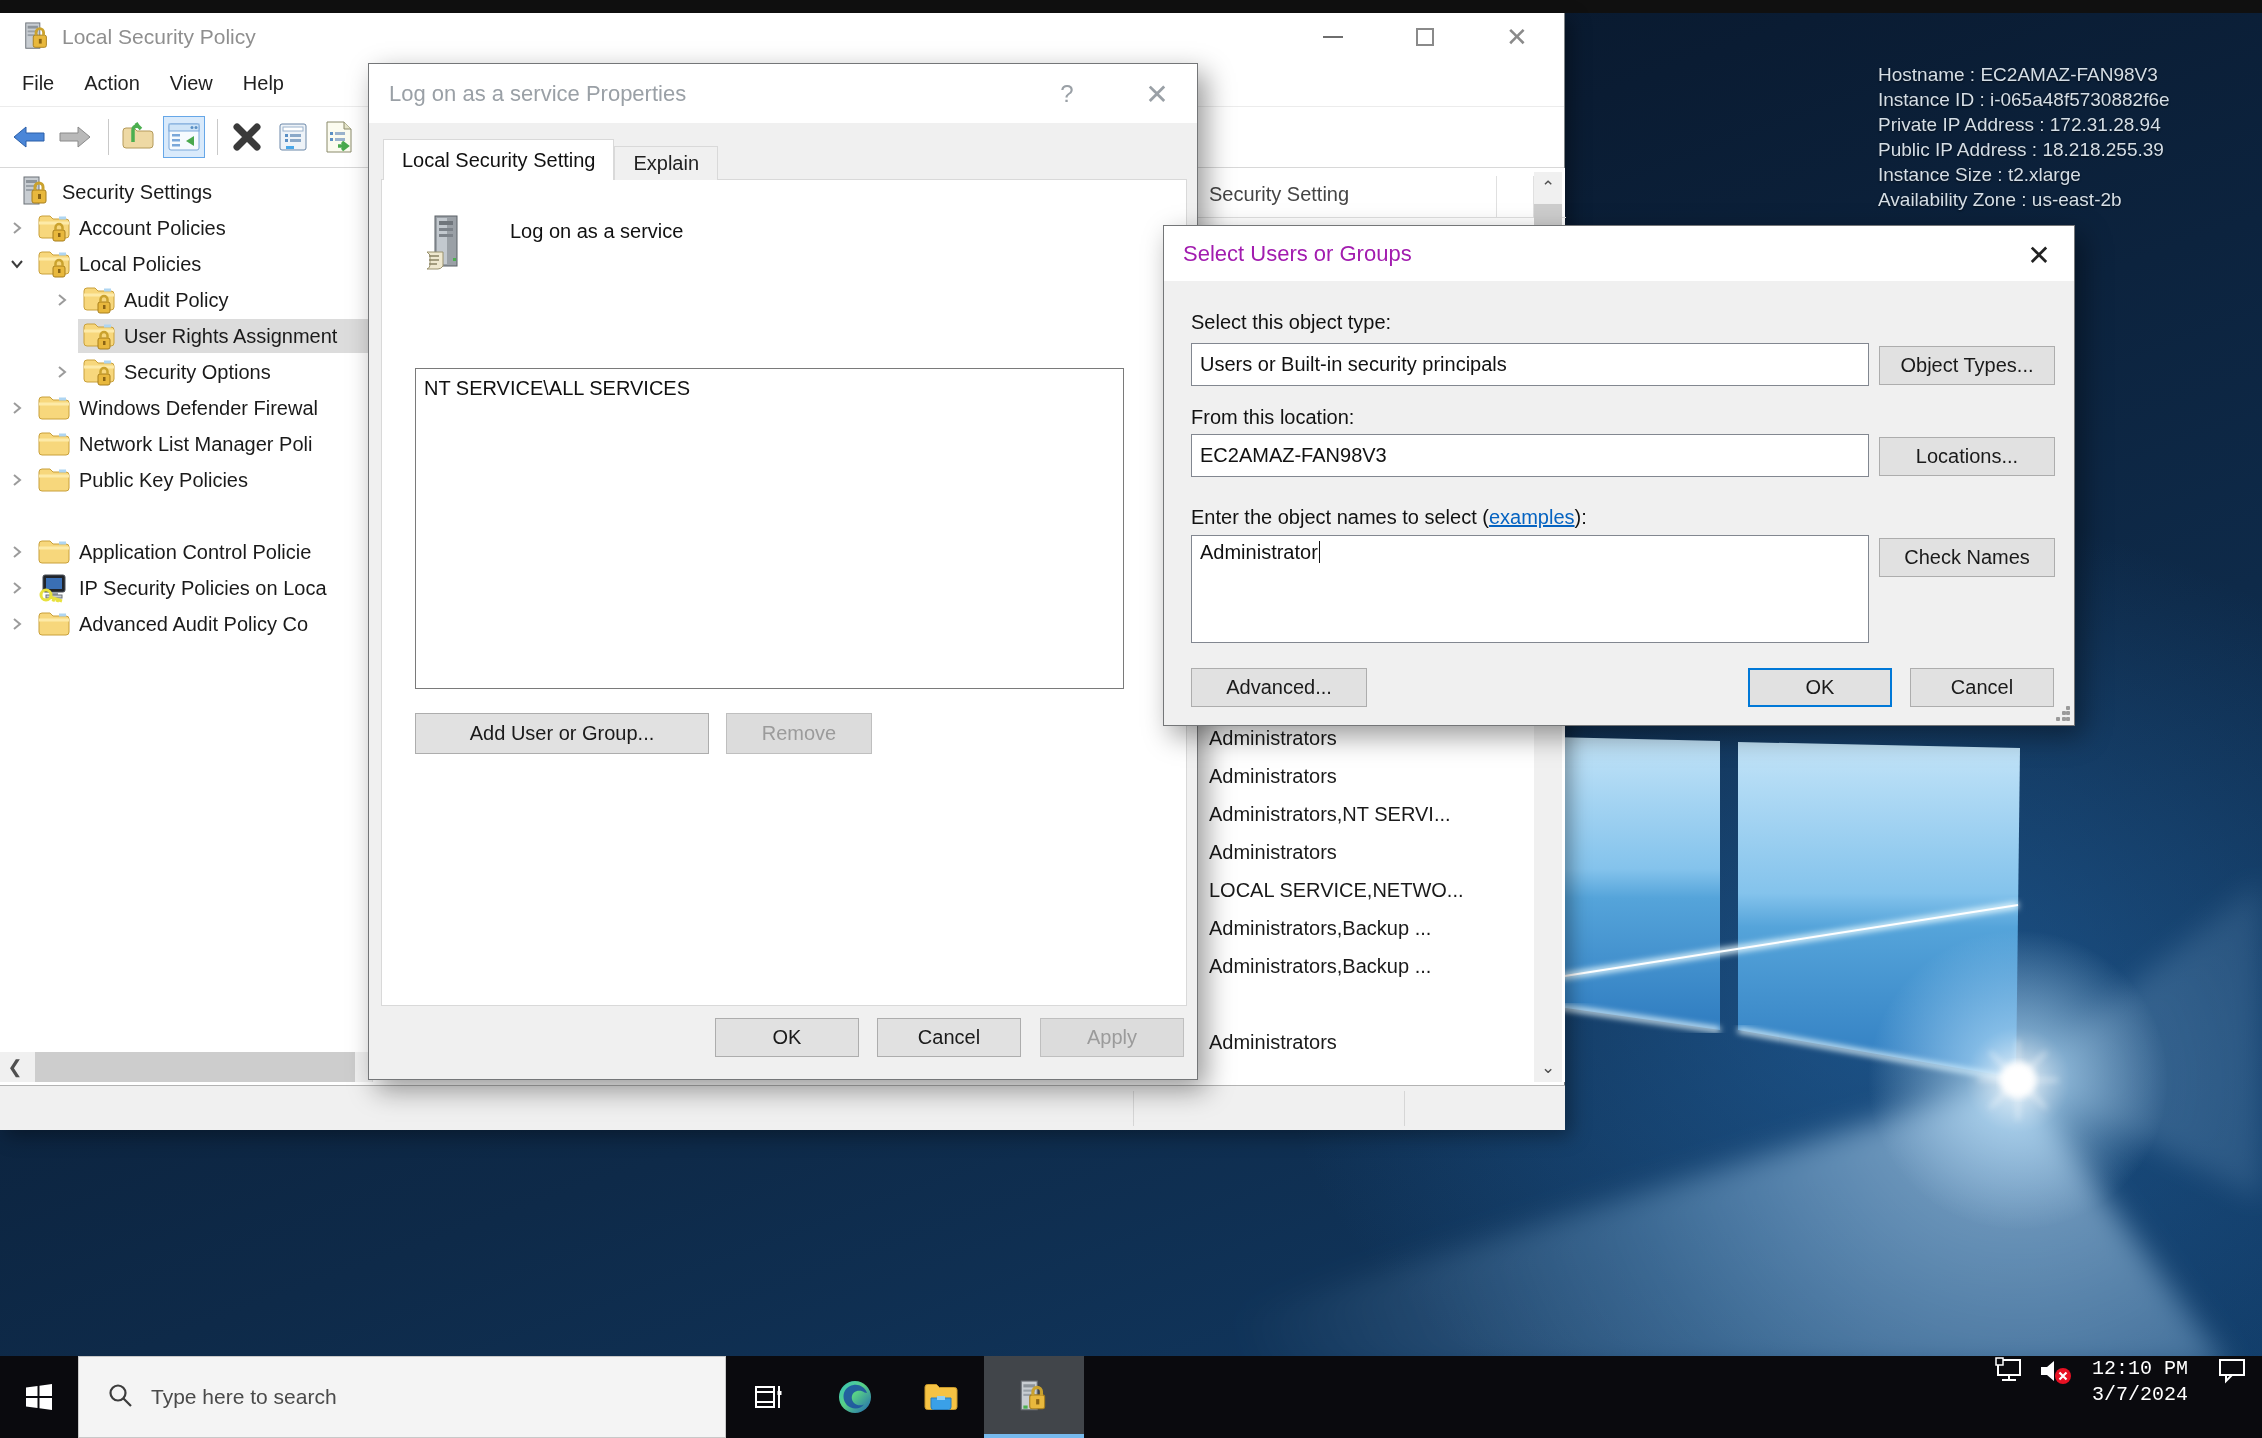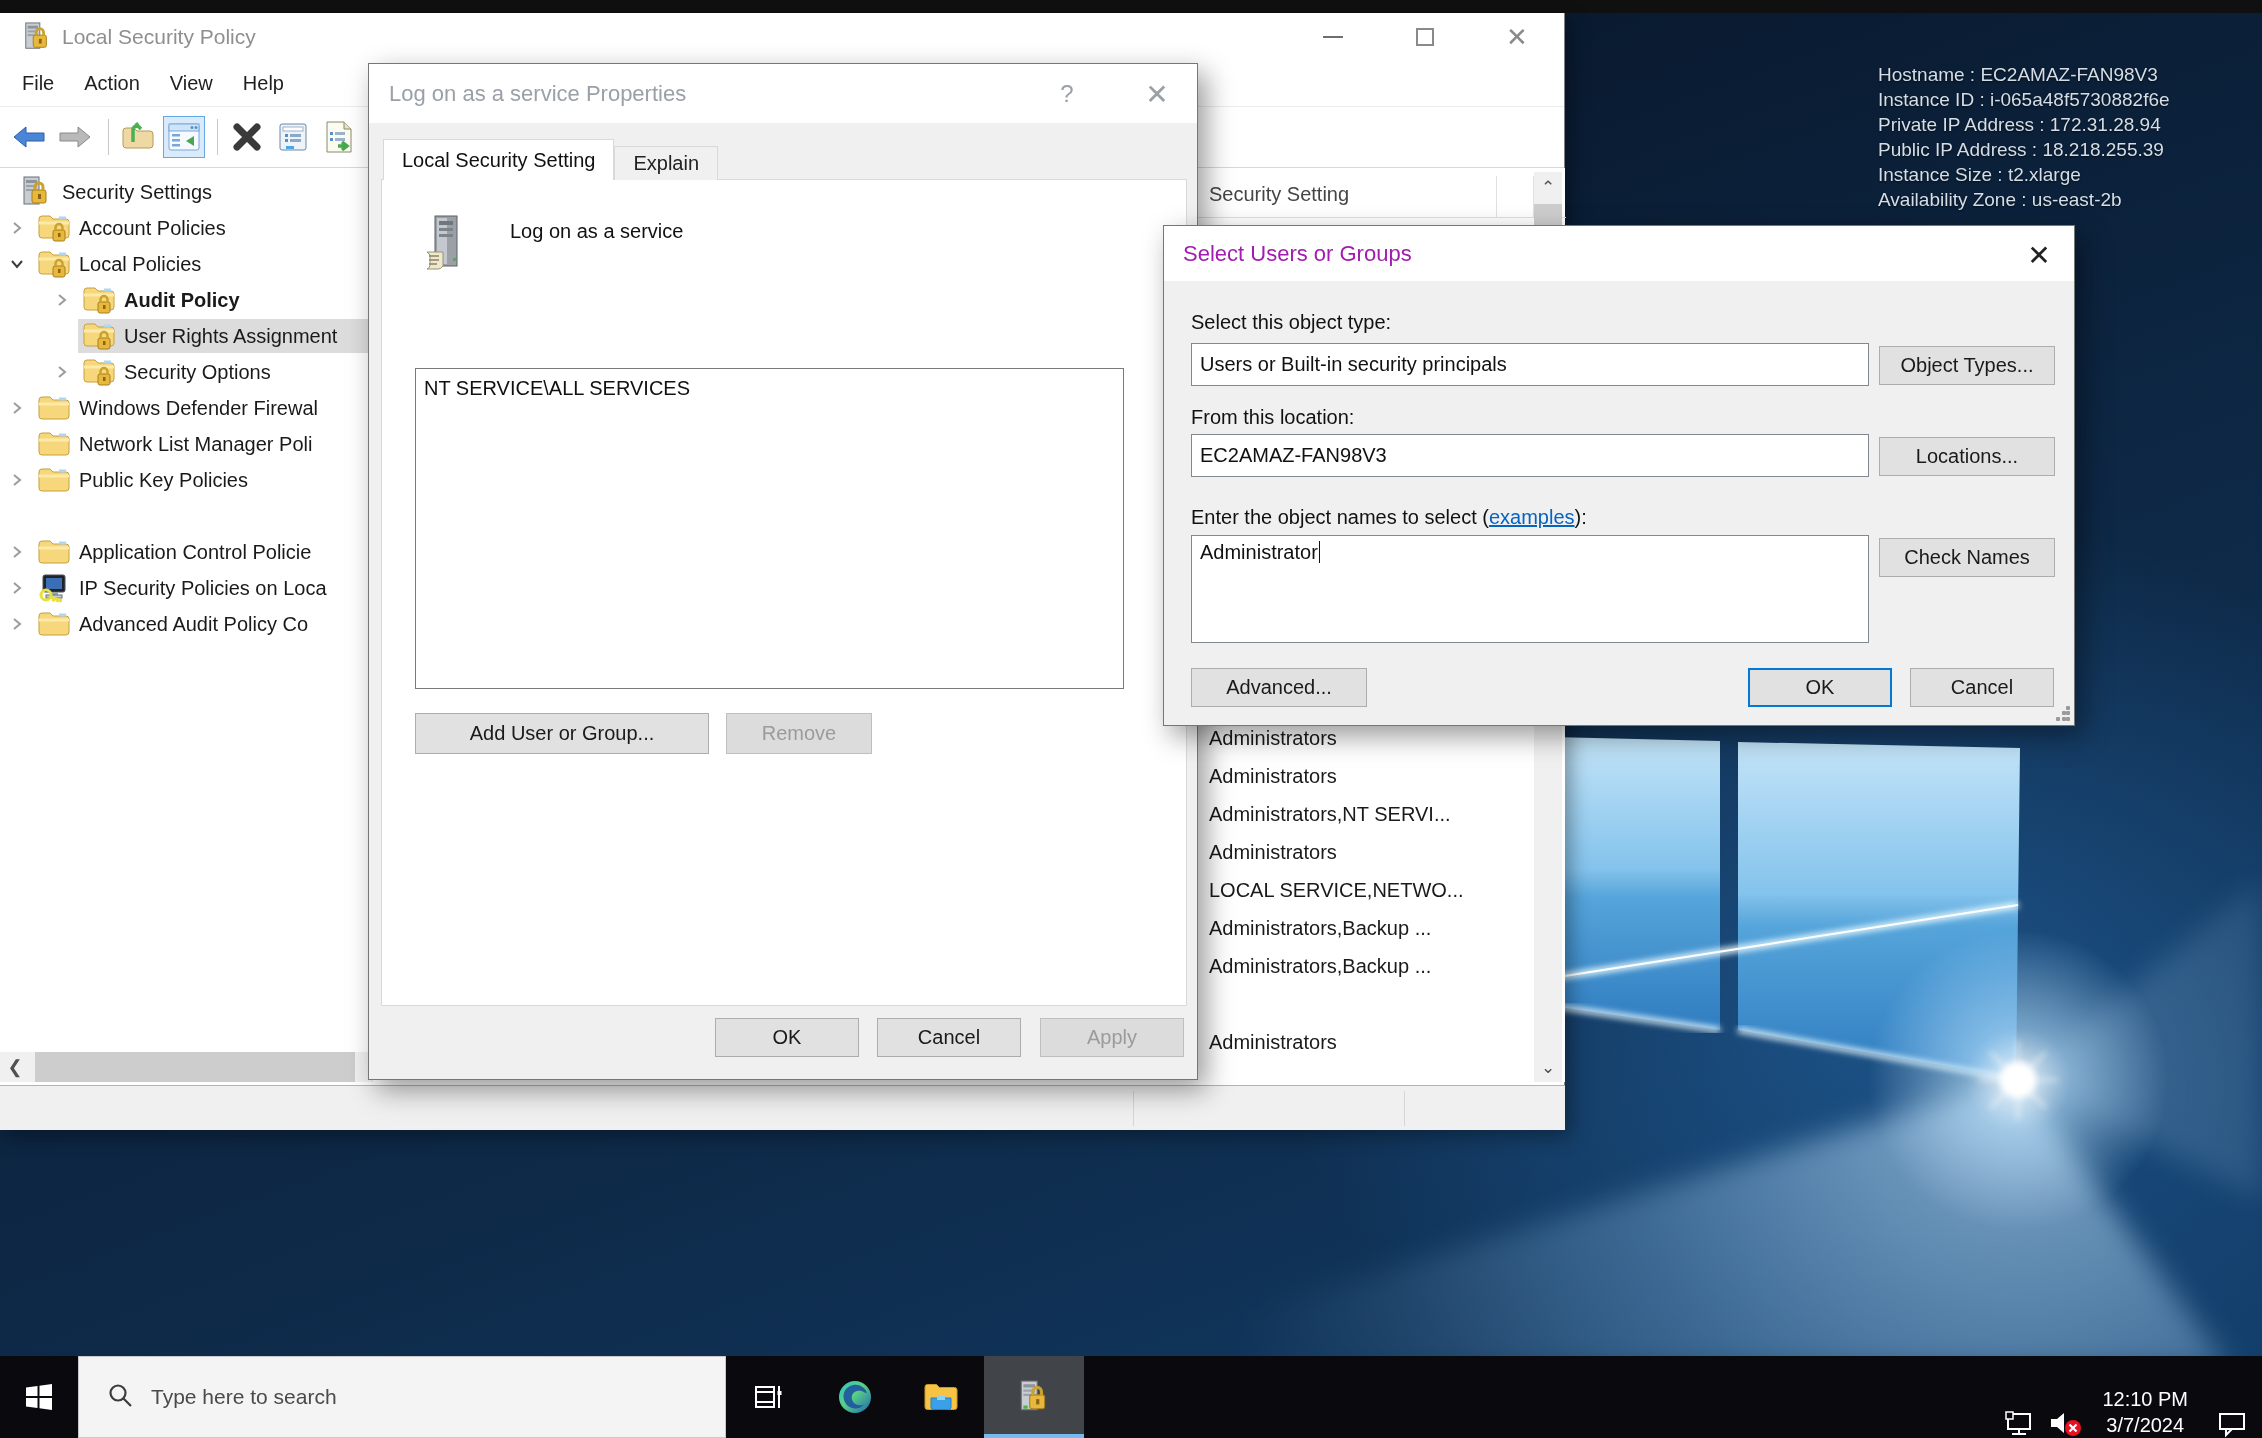--- a/index.html
+++ b/index.html
@@ -114,21 +114,21 @@
   .taskbar { position:absolute; left:0; top:1356px; width:2262px; height:82px; background:#0a0a0e; z-index:50; display:flex; align-items:stretch; }
   .tb-start { width:78px; display:flex; align-items:center; justify-content:center; }
   .tb-search { width:648px; background:#f4f4f4; display:flex; align-items:center; border:1px solid #c8c8c8; }
   .tb-search .mag { margin:0 18px 0 28px; }
   .tb-search-input { border:none; outline:none; background:transparent; font-size:21px; color:#3c3c3c; font-family:"Liberation Sans",sans-serif; width:420px; }
   .tb-search-input::placeholder { color:#4a4a4a; opacity:1; }
   .tb-btn { width:86px; display:flex; align-items:center; justify-content:center; }
   .tb-app-active { width:100px; background:#41454a; display:flex; align-items:center; justify-content:center; position:relative; }
   .tb-app-active::after { content:""; position:absolute; left:0; bottom:0; width:100%; height:4px; background:#76b9ed; }
   .tb-spacer { flex:1; }
-  .tray { display:flex; align-items:flex-end; }
+  .tray { display:flex; align-items:flex-start;font-family:Liberation Mono, monospace; }
   .tray-icon { width:46px; display:flex; align-items:center; justify-content:center; position:relative; }
   .tb-clock { color:#fff; font-size:20px; text-align:center; line-height:26px; padding:0 14px; white-space:pre; }
 </style>
 </head>
 <body>
 
 <div class="screen">
 
   <div class="desktop">
     <svg class="wallpaper" width="2262" height="1438" viewBox="0 0 2262 1438">
@@ -313,21 +313,21 @@
                 <path d="M2 6 q0-3 3-3 h8 l3 3 h13 q3 0 3 3 v13 q0 3-3 3 H5 q-3 0-3-3 Z" fill="#f7d77c" stroke="#c9a03a"></path>
                 <path d="M2 10 h30" stroke="#fdeaa8" stroke-width="3"></path>
                 <rect x="22" y="3.5" width="7" height="3" fill="#aed5f2"></rect>
                 <rect x="16" y="17" width="12" height="11" rx="2" fill="#e8b83d" stroke="#a87f1d"></rect>
                 <path d="M18.5 17 v-2.5 a3.5 3.5 0 0 1 7 0 V17" fill="none" stroke="#caa22e" stroke-width="2.5"></path>
                 <rect x="21" y="20" width="2.5" height="4" fill="#8a6414"></rect>
               </svg>
             </span>
             <span class="tlabel">Local Policies</span>
           </div>
-          <div class="tree-row lvl2" style="top: 114px; font-weight: bold;">
+          <div class="tree-row lvl2" style="top: 114px;">
             <span class="chev">
               <svg width="14" height="14" viewBox="0 0 14 14">
                 <path d="M4 2 l6 5 -6 5" fill="none" stroke="#9b9b9b" stroke-width="2"></path>
               </svg>
             </span>
             <span class="ticon">
               <svg width="34" height="30" viewBox="0 0 34 30">
                 <path d="M2 6 q0-3 3-3 h8 l3 3 h13 q3 0 3 3 v13 q0 3-3 3 H5 q-3 0-3-3 Z" fill="#f7d77c" stroke="#c9a03a"></path>
                 <path d="M2 10 h30" stroke="#fdeaa8" stroke-width="3"></path>
                 <rect x="22" y="3.5" width="7" height="3" fill="#aed5f2"></rect>

